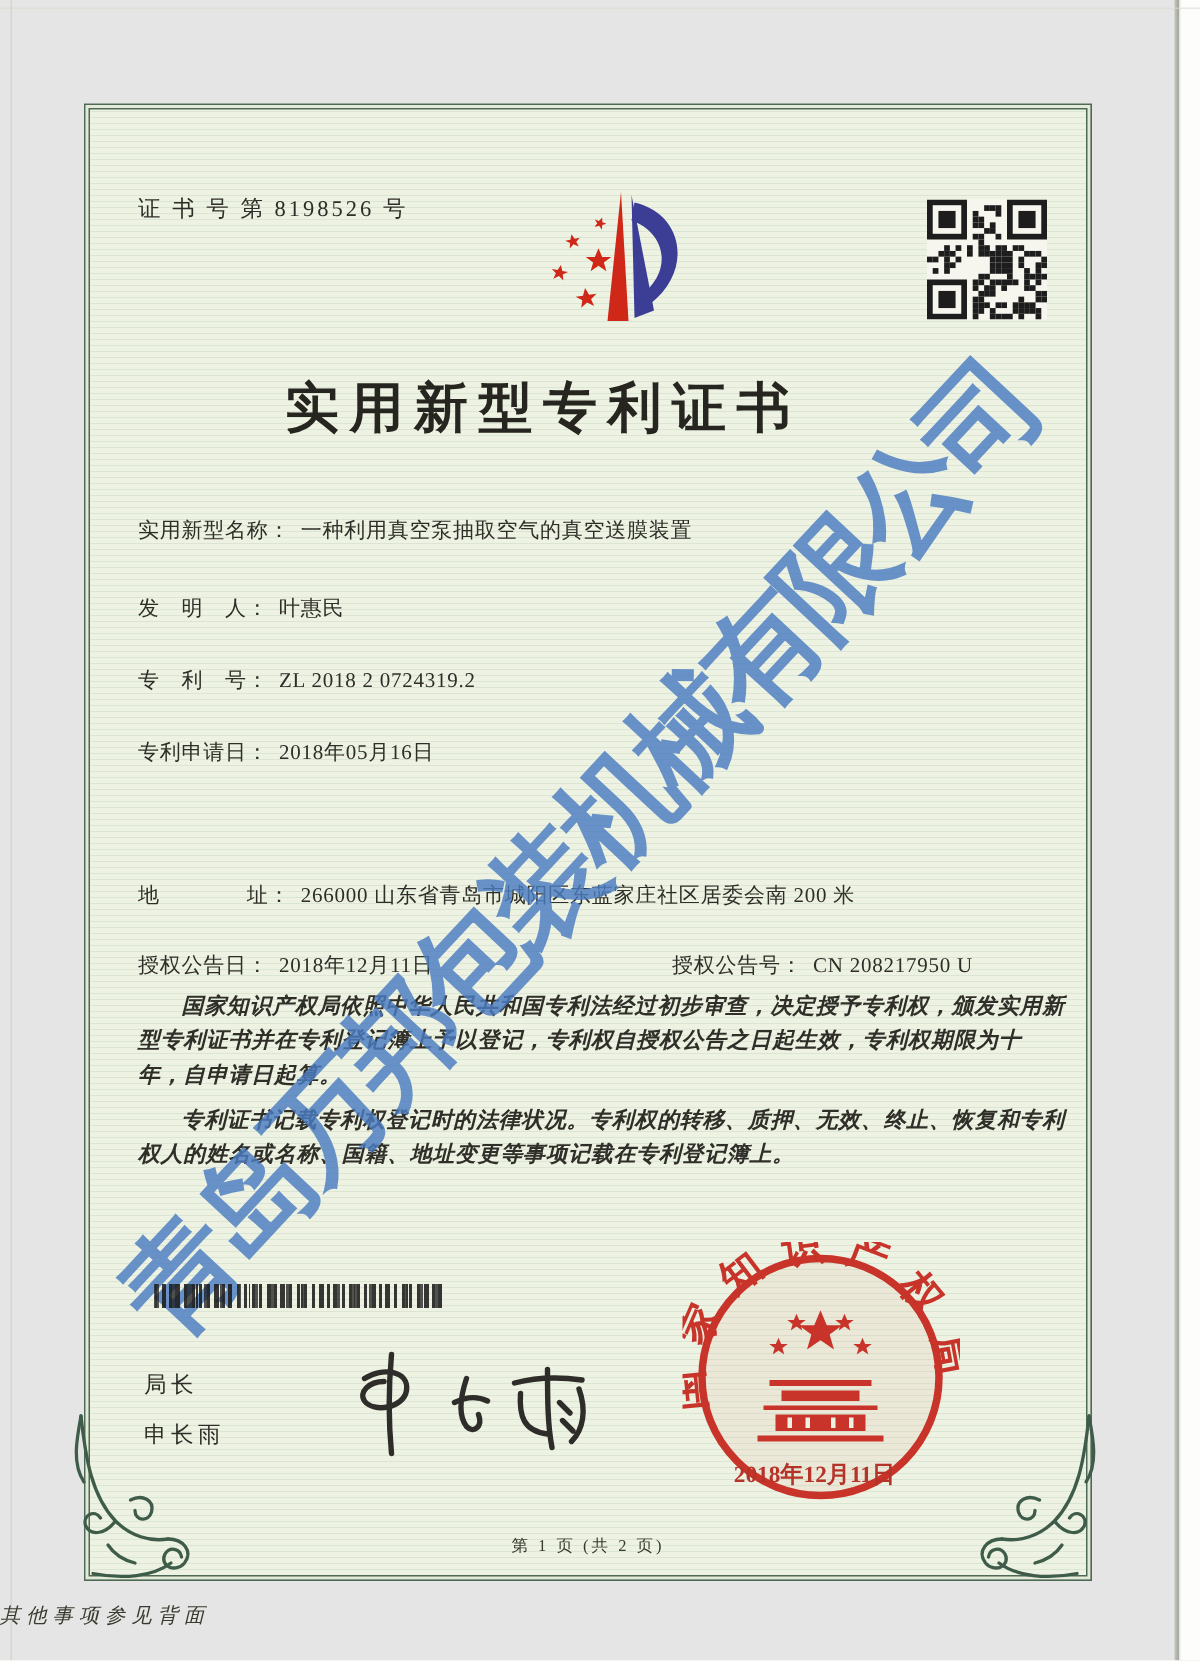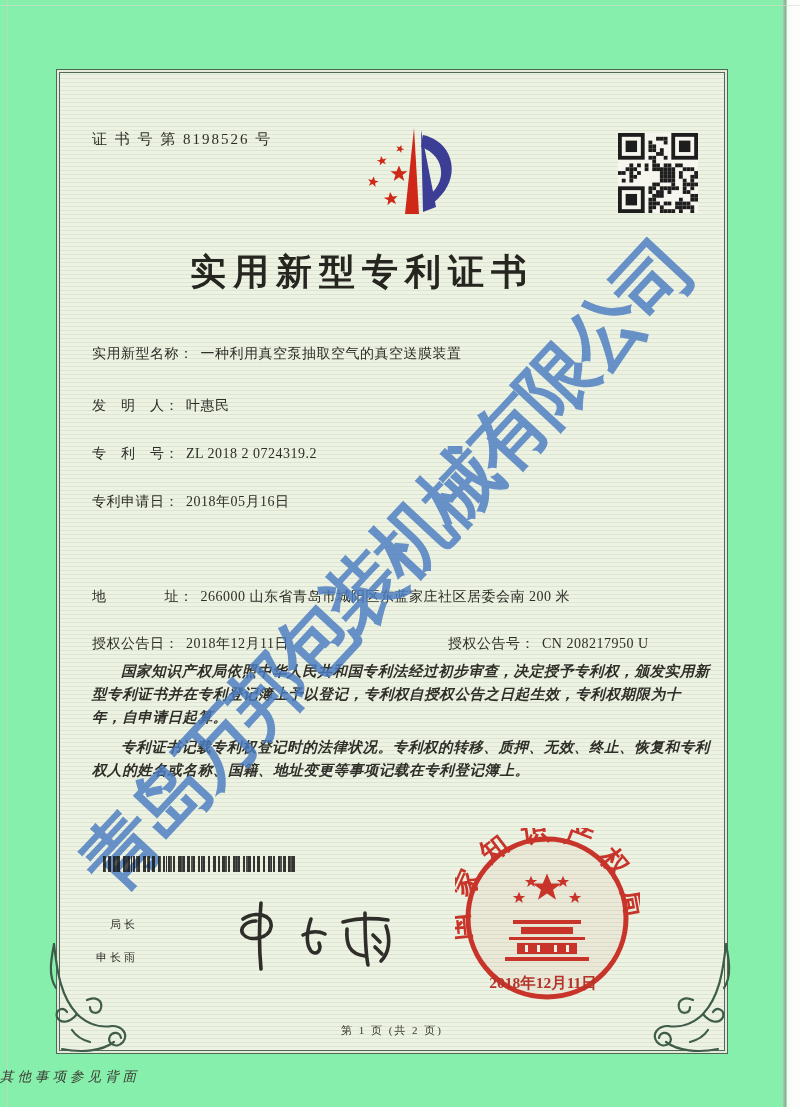--- a/index.html
+++ b/index.html
@@ -1,17 +1,17 @@
 <!DOCTYPE html>
 <html><head>
 <meta charset="utf-8">
 <style>
   html,body{margin:0;padding:0;}
   body{background:#ffffff;font-family:"Liberation Serif","DejaVu Serif",serif;}
-  #page{position:relative;width:800px;height:1107px;background:#86efac;overflow:hidden;}
+  #page{position:relative;width:800px;height:1107px;background:#e5e5e5;overflow:hidden;}
   
   .scan-edge-right{position:absolute;top:0;right:14px;width:3px;height:100%;background:linear-gradient(90deg,#b9bdb2,#8e958a);opacity:.8;}
   .scan-edge-left{position:absolute;top:0;left:7px;width:1px;height:100%;background:#cfd2c6;opacity:.7;}
   .scan-edge-top{position:absolute;top:5px;left:0;width:100%;height:1px;background:#d8dacd;opacity:.6;}
   .scan-white-right{position:absolute;top:0;right:0;width:13px;height:100%;background:#fdfdfb;}
   
   .frame{position:absolute;left:56px;top:69px;width:670px;height:983px;
     border:1px solid #4e6a56;
     box-shadow: inset 0 0 0 2px #e3ebd8, inset 0 0 0 3px #4e6a56;
     background-color:#edf2e2;
@@ -19,21 +19,21 @@
   .abs{position:absolute;}
   .txt{color:#2e2d28;}
   .cert-no{left:92px;top:130px;font-size:15px;letter-spacing:2px;z-index:10;}
   .title{left:0;top:248px;width:724px;text-align:center;font-size:36px;font-weight:700;letter-spacing:7px;color:#262520;z-index:10;}
   .field-row{left:92px;font-size:14px;letter-spacing:.5px;z-index:10;white-space:nowrap;}
   .field-row .lbl{color:#2e2d28;}
   .field-row .val{color:#2e2d28;margin-left:7px;}
   .grant-right{position:absolute;left:356px;top:0;white-space:nowrap;}
   .paras{left:92px;top:660px;width:618px;font-size:14.5px;line-height:23px;letter-spacing:.6px;color:#2f2e28;z-index:10;}
   .paras p{margin:0 0 7px 0;text-indent:2em;font-style:italic;font-weight:bold;}
-  .officer{left:96px;top:908px;font-size:11px;letter-spacing:3px;color:#2e2d28;z-index:10;line-height:33px;text-align:right;}
+  .officer{left:96px;top:908px;font-size:15px;letter-spacing:3px;color:#2e2d28;z-index:10;line-height:33px;}
   .page-no{left:0;top:1023px;width:784px;text-align:center;font-size:11px;letter-spacing:2px;color:#3a392f;z-index:10;}
   .back-note{left:0;top:1068px;width:800px;text-align:left;font-size:13.5px;letter-spacing:4px;color:#3a392f;z-index:10;font-style:italic;}
   
   .watermark{left:-43px;top:516px;width:860px;text-align:center;
     font-size:76px;font-weight:700;letter-spacing:-5px;white-space:nowrap;
     font-family:"Liberation Sans","DejaVu Sans",sans-serif;
     color:#4a7cc2;opacity:.82;transform:rotate(-47deg);z-index:30;pointer-events:none;}
   
   .barcode{left:103px;top:856px;width:192px;height:16px;z-index:40;
     background-image:

